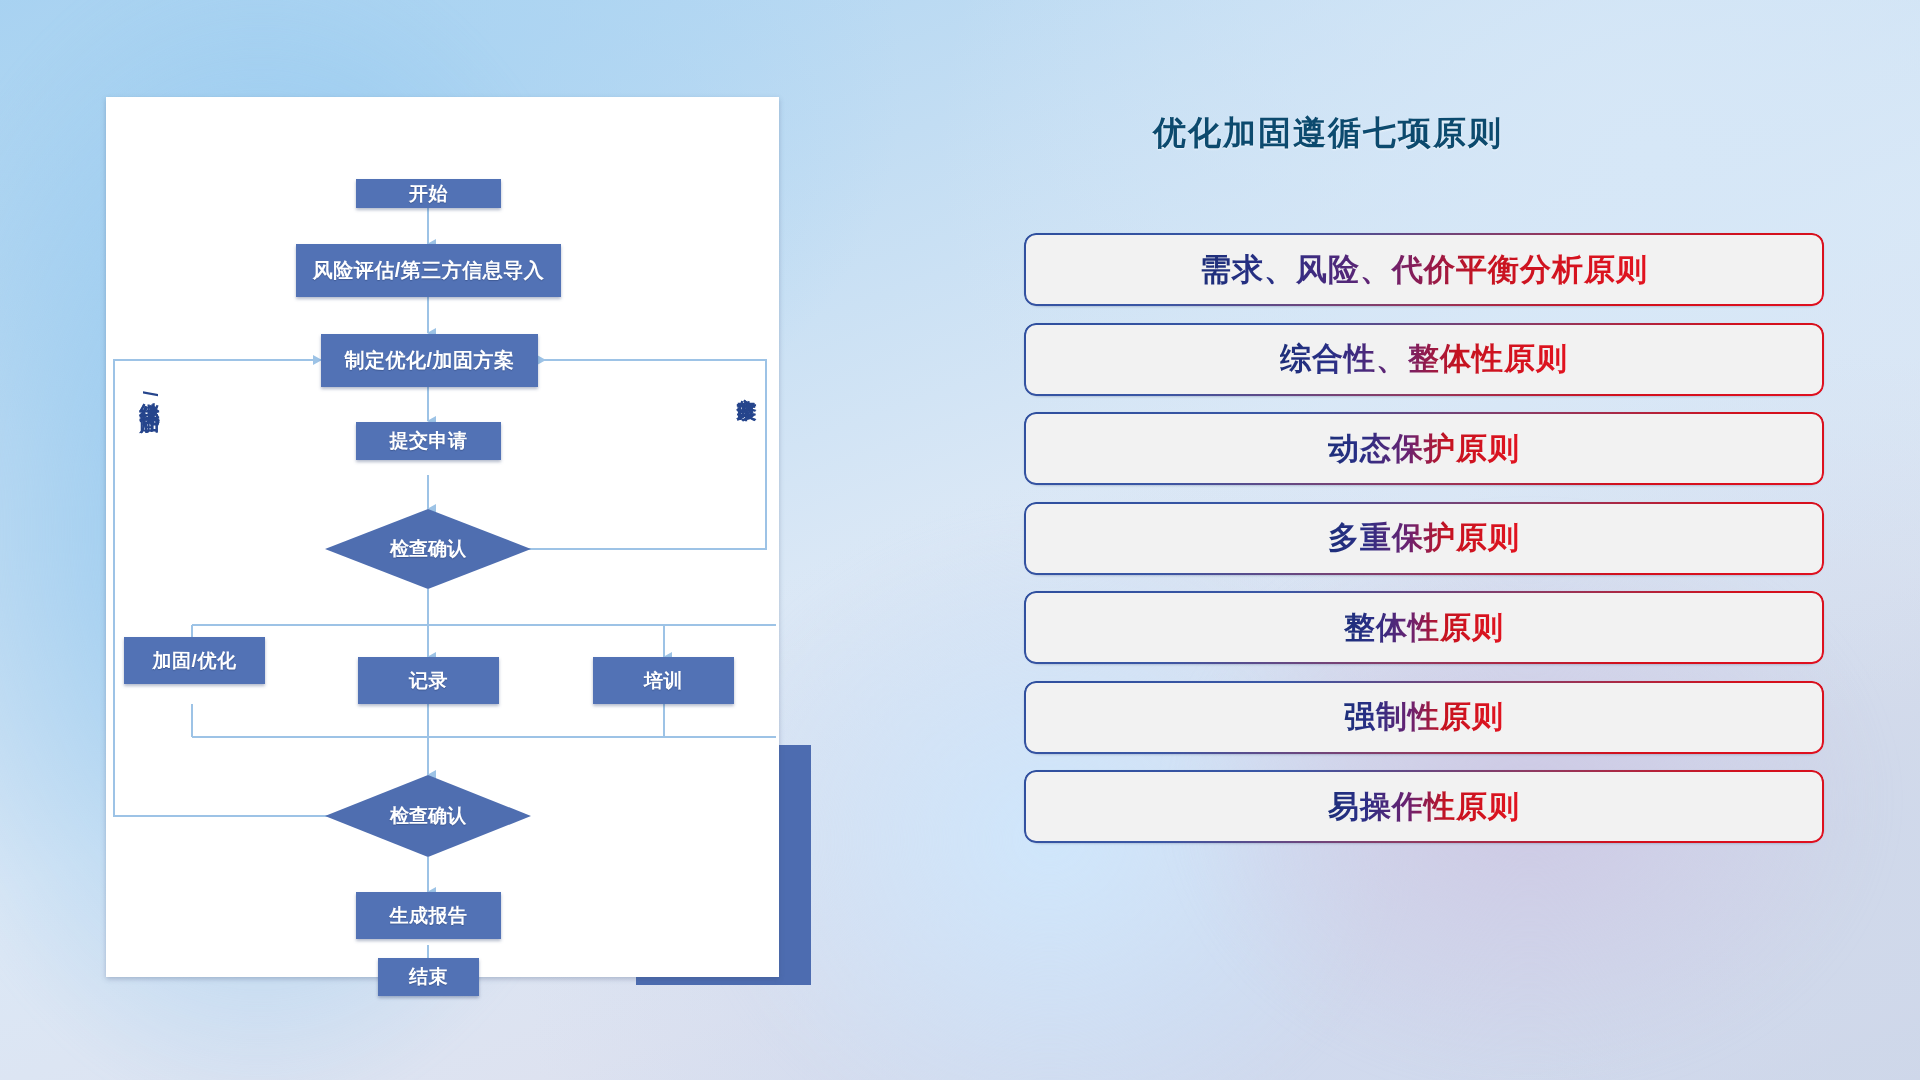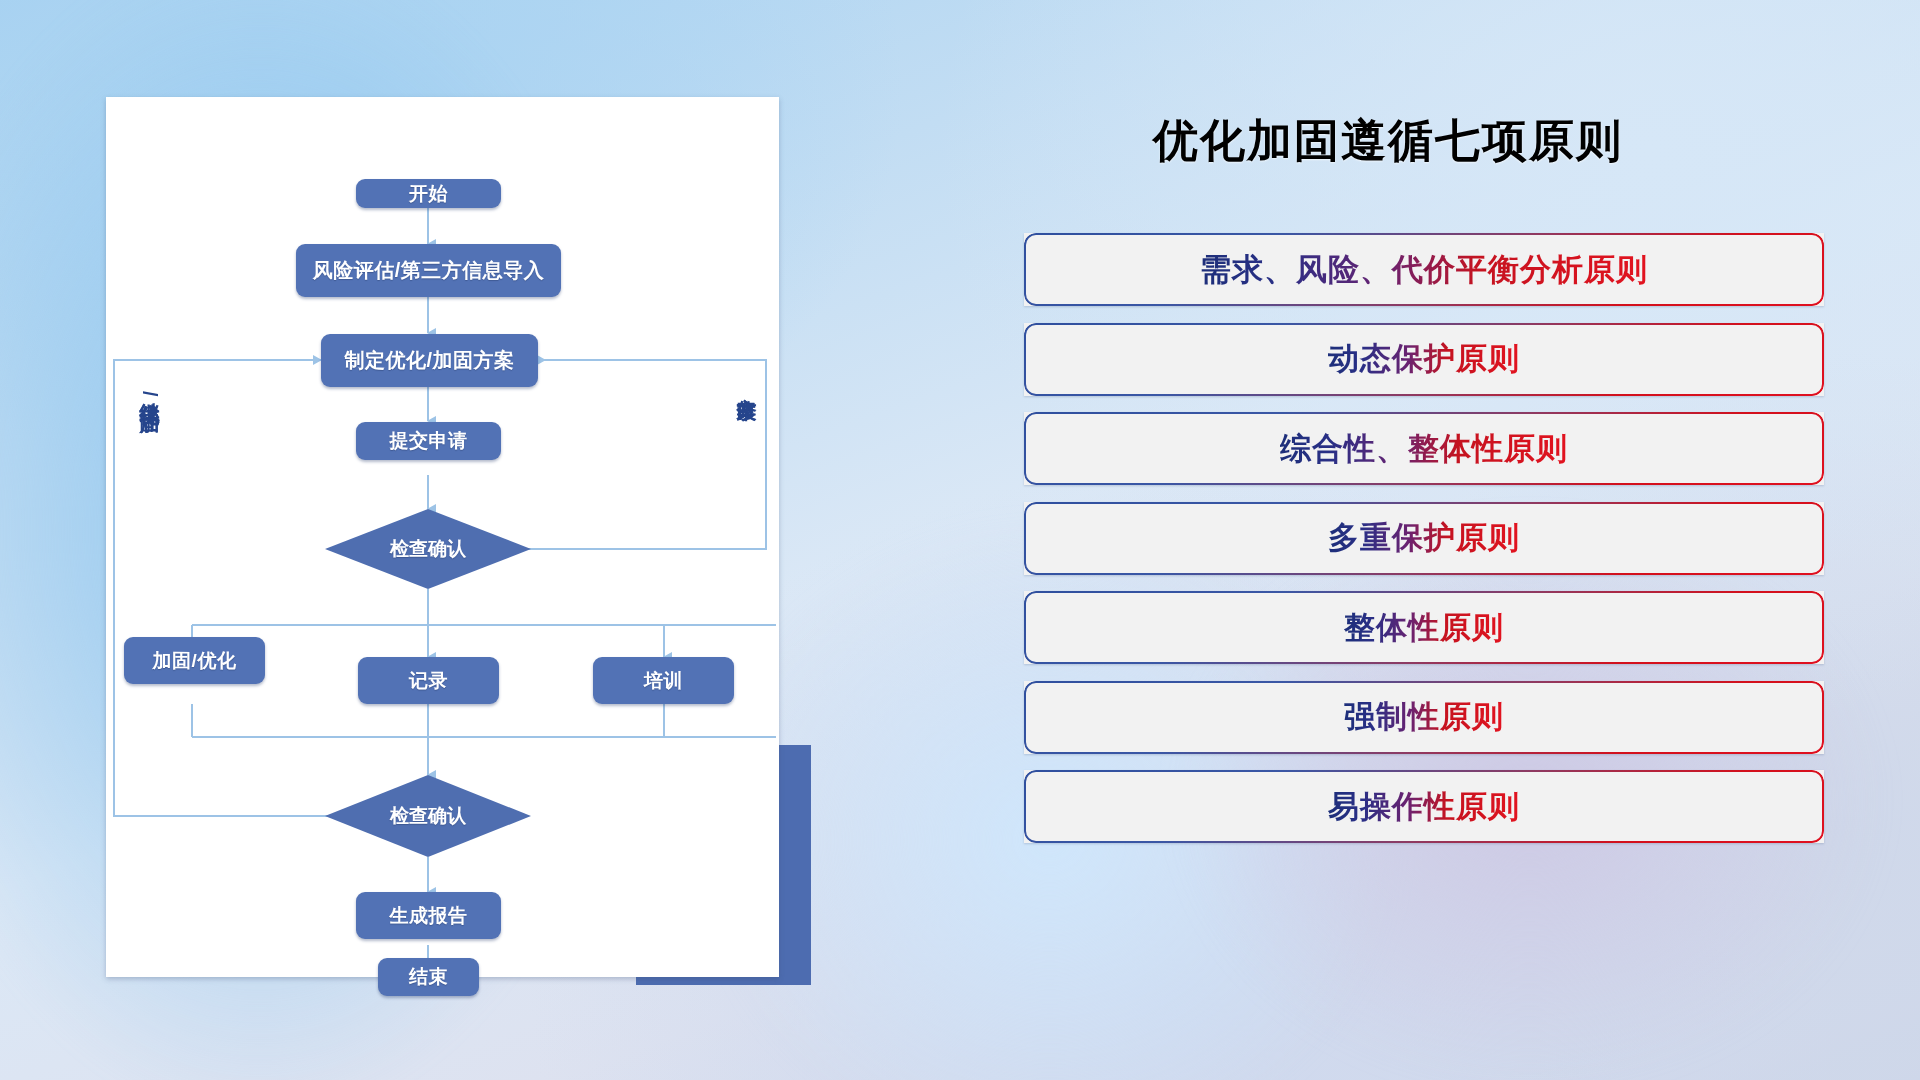--- a/index.html
+++ b/index.html
@@ -44,21 +44,21 @@
     position:absolute;left:106px;top:97px;width:673px;height:880px;
     background:#ffffff;
     box-shadow:0 2px 5px rgba(60,80,120,.30);
   }
   #flow-svg{position:absolute;left:0;top:0;}
 
   .node{
     position:absolute;
     background:#5272b5;
     color:#ffffff;
-    border-radius:9px;
+    border-radius:0;
     display:flex;align-items:center;justify-content:center;
     font-weight:bold;
     letter-spacing:.5px;
     box-shadow:0 2px 3px rgba(40,60,110,.35);
     white-space:nowrap;
     text-shadow:0 1px 1px rgba(30,45,90,.35);
   }
   .node.small{font-size:19px;}
   .node.med{font-size:20px;}
 
@@ -81,33 +81,33 @@
     color:#26458c;
     font-weight:bold;
     font-size:20px;
     line-height:1.05;
     letter-spacing:1px;
   }
 
   
   #right-title{
     position:absolute;left:1153px;top:111px;
-    font-size:45px;font-weight:bold;color:#000000;
+    font-size:33px;font-weight:bold;color:#0c4a6e;
     letter-spacing:2px;
     text-shadow:0 1px 2px rgba(255,255,255,.65);
     white-space:nowrap;
   }
   #principles{
     position:absolute;left:1024px;top:233px;width:800px;
   }
   .principle{
     position:relative;
     height:73px;
     margin-bottom:16.5px;
-    border-radius:0;
+    border-radius:16px;
     background:#f2f2f2;
     display:flex;align-items:center;justify-content:center;
     box-shadow:0 1px 2px rgba(70,90,130,.25);
   }
   .principle::before{
     content:"";position:absolute;inset:0;border-radius:12px;
     padding:2px;
     background:linear-gradient(150deg,#2f4f9e 0%,#3a57a5 28%,#8e3a62 55%,#d3101c 78%,#e01020 100%);
     -webkit-mask:linear-gradient(#000 0 0) content-box,linear-gradient(#000 0 0);
     -webkit-mask-composite:xor;
@@ -232,26 +232,26 @@
   <div class="vlabel" style="left:630px;top:285px;height:130px;">方案修改</div>
 </div>
 
 <div id="right-title">优化加固遵循七项原则</div>
 
 <div id="principles">
   <div class="principle">
     <span class="principle-label">需求、风险、代价平衡分析原则</span>
   </div>
   <div class="principle">
+    <span class="principle-label">综合性、整体性原则</span>
+  </div>
+  <div class="principle">
     <span class="principle-label">动态保护原则</span>
   </div>
   <div class="principle">
-    <span class="principle-label">综合性、整体性原则</span>
-  </div>
-  <div class="principle">
     <span class="principle-label">多重保护原则</span>
   </div>
   <div class="principle">
     <span class="principle-label">整体性原则</span>
   </div>
   <div class="principle">
     <span class="principle-label">强制性原则</span>
   </div>
   <div class="principle">
     <span class="principle-label">易操作性原则</span>

